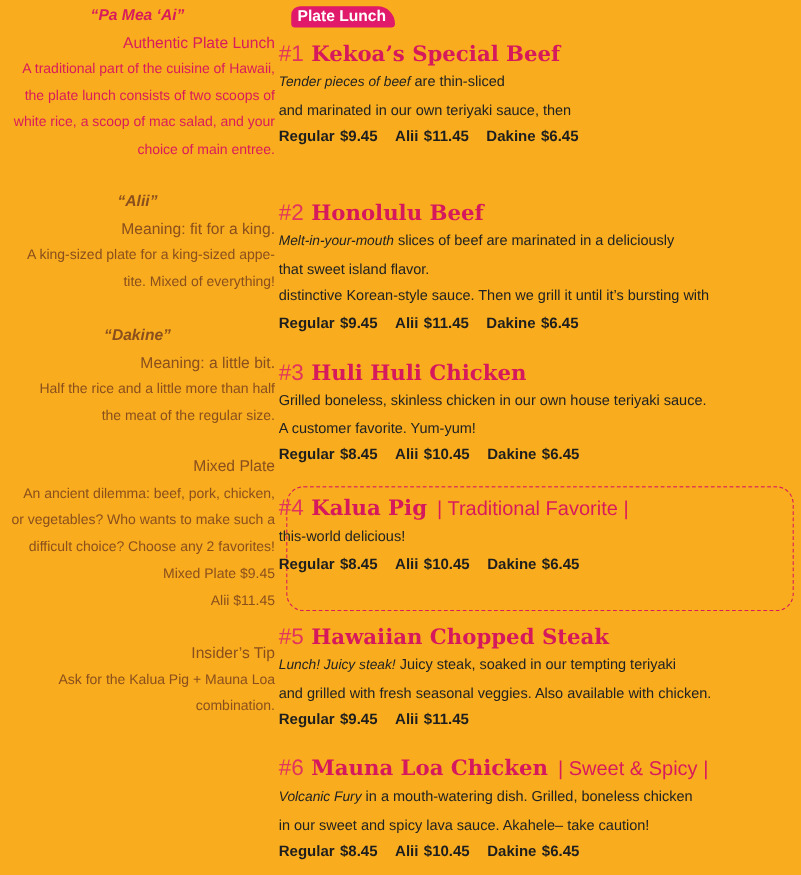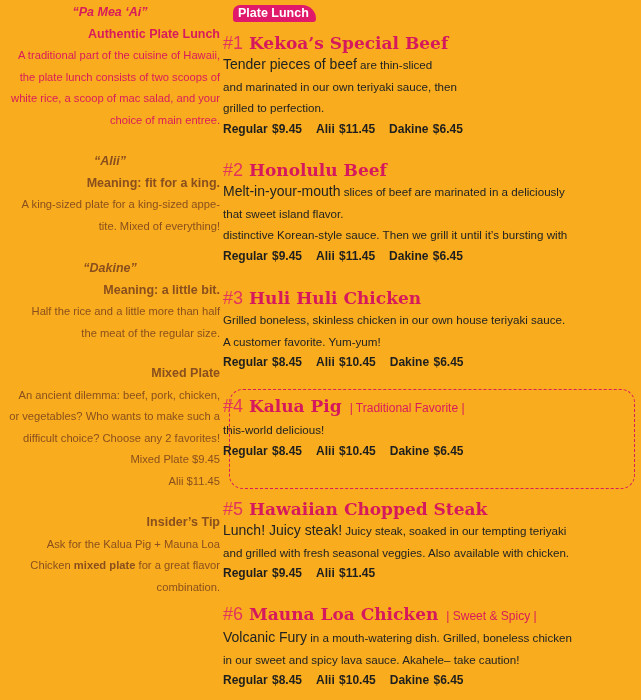--- a/index.html
+++ b/index.html
@@ -12,40 +12,40 @@
   }
   .sidebar {
     position: absolute; left: 0; top: 0; width: 220px;
     text-align: right;
     font-size: 11.2px; line-height: 21.5px;
   }
   .sb-block { position: absolute; right: 0; width: 220px; }
   .sb-pink { color: #d81b5c; }
   .sb-brown { color: #8a4f1d; }
   .sb-title { font-weight: bold; font-style: italic; font-size: 12.5px; text-align: center; }
-  .sb-sub { font-weight: bold; font-size: 12.5px; padding-left: 36px; }
+  .sb-sub { font-weight: normal; font-size: 12.5px; padding-left: 36px; }
   .sb-body { font-size: 11.2px; }
   .sb-body b { font-weight: bold; }
   .badge {
     position: absolute; left: 233px; top: 5px;
     background: #e0196a; color: #fff;
     font-weight: bold; font-size: 12.5px;
     padding: 1px 7px 2px 5px;
     border-radius: 7px 14px 3px 3px;
   }
   .item { position: absolute; left: 223px; width: 396px; }
   .item-title {
     font-family: "DejaVu Serif", serif; font-weight: bold;
     color: #d6195d; font-size: 17px; line-height: 22px;
     white-space: nowrap;
   }
   .item-title .num { font-family: "Liberation Sans", sans-serif; font-weight: normal; font-size: 18px; color: #e2355e; }
-  .item-title .tag { font-family: "Liberation Sans", sans-serif; font-weight: normal; font-size: 12px; color: #d81b5c; margin-left: 8px; }
+  .item-title .tag { font-family: "Liberation Sans", sans-serif; font-weight: normal; font-size: 16px; color: #d81b5c; margin-left: 8px; }
   .desc { font-size: 11.6px; line-height: 21.5px; color: #222; }
-  .desc .lead { font-size: 14px; }
+  .desc .lead { font-size: 11px; font-style: italic; }
   .prices { font-size: 12px; font-weight: bold; line-height: 20px; color: #1e1e1e; word-spacing: 1px; }
   .prices span { margin-right: 14px; text-align: center; }
   .wavy {
     position: absolute; left: 229px; top: 389px; width: 404px; height: 98px;
     border: 1.5px dashed #d81b5c; border-radius: 14px;
   }
 </style>
 </head>
 <body>
 
@@ -74,34 +74,32 @@
     <div class="sb-sub sb-brown">Mixed Plate</div>
     <div class="sb-body sb-brown">An ancient dilemma: beef, pork, chicken,</div>
     <div class="sb-body sb-brown">or vegetables? Who wants to make such a</div>
     <div class="sb-body sb-brown">difficult choice? Choose any 2 favorites!</div>
     <div class="sb-body sb-brown">Mixed Plate $9.45</div>
     <div class="sb-body sb-brown">Alii $11.45</div>
   </div>
   <div class="sb-block" style="top:512px">
     <div class="sb-sub sb-brown">Insider’s Tip</div>
     <div class="sb-body sb-brown">Ask for the Kalua Pig + Mauna Loa</div>
-    <div class="sb-body sb-brown"><span>Chicken </span><b>mixed plate</b><span> for a great flavor</span></div>
     <div class="sb-body sb-brown">combination.</div>
   </div>
 </div>
 
 <div class="badge">Plate Lunch</div>
 
 <div class="wavy"></div>
 
 <div class="item" style="top:32px">
   <div class="item-title"><span class="num">#1</span> <span>Kekoa’s Special Beef</span></div>
   <div class="desc"><span class="lead">Tender pieces of beef</span><span> are thin-sliced</span></div>
   <div class="desc">and marinated in our own teriyaki sauce, then</div>
-  <div class="desc">grilled to perfection.</div>
   <div class="prices"><span>Regular  $9.45</span><span>Alii  $11.45</span><span>Dakine  $6.45</span></div>
 </div>
 
 <div class="item" style="top:159px">
   <div class="item-title"><span class="num">#2</span> <span>Honolulu Beef</span></div>
   <div class="desc"><span class="lead">Melt-in-your-mouth</span><span> slices of beef are marinated in a deliciously</span></div>
   <div class="desc">that sweet island flavor.</div>
   <div class="desc">distinctive Korean-style sauce. Then we grill it until it’s bursting with</div>
   <div class="prices"><span>Regular  $9.45</span><span>Alii  $11.45</span><span>Dakine  $6.45</span></div>
 </div>

